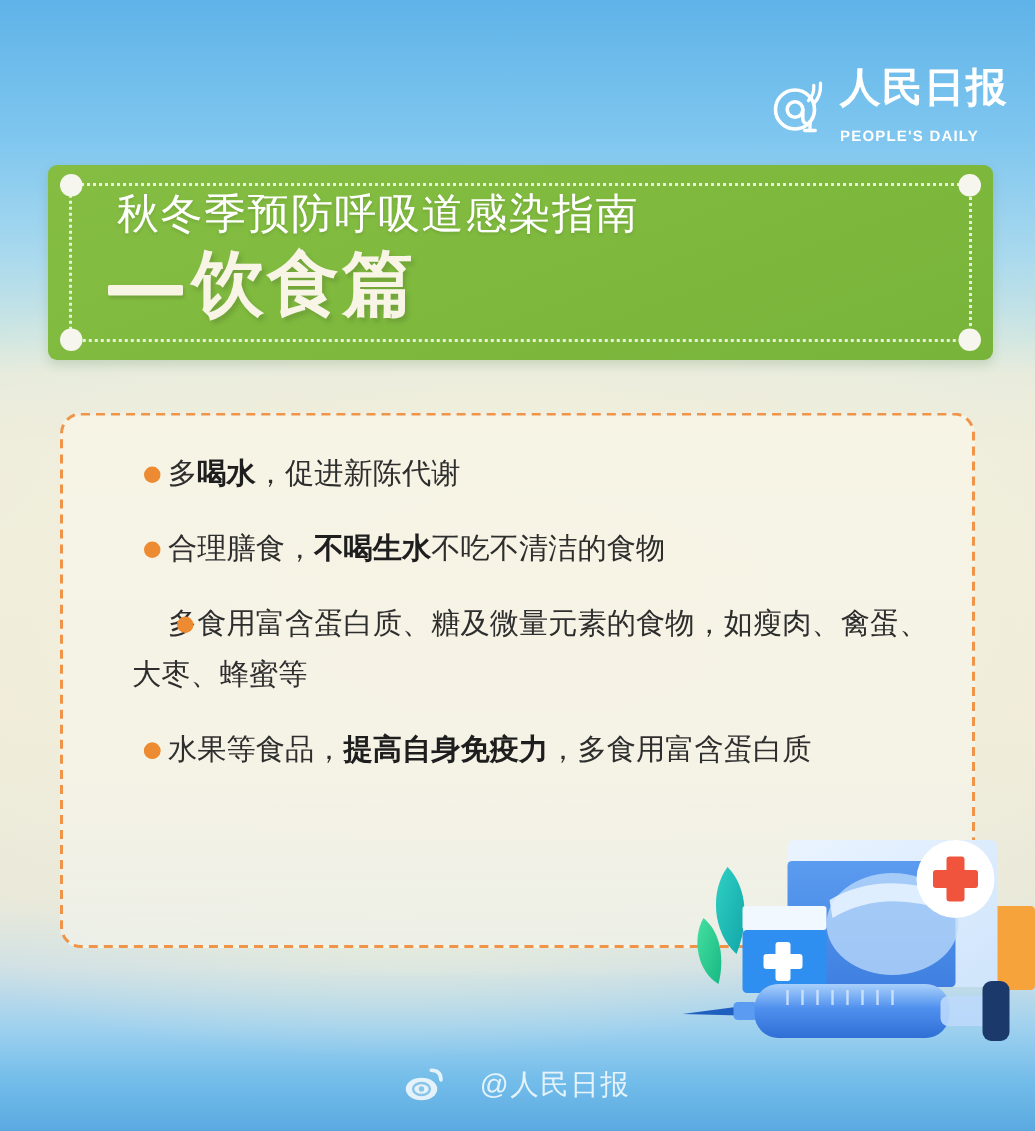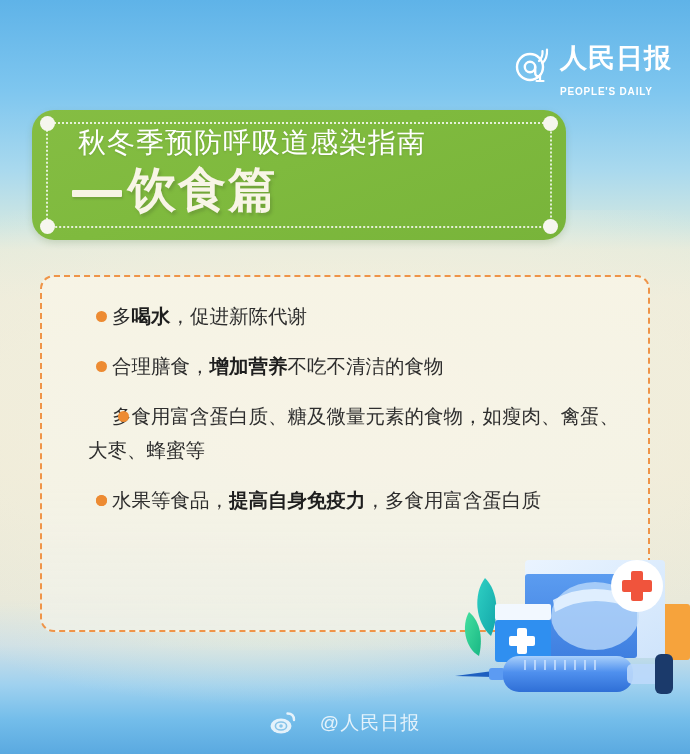--- a/index.html
+++ b/index.html
@@ -49,21 +49,21 @@
     background: radial-gradient(ellipse 420px 120px at 38% 10%, rgba(238,240,216,0.55) 0%, rgba(180,214,230,0.0) 72%);
     pointer-events: none;
   }
 
   
   .logo {
     position: absolute;
     right: 18px;
     top: 44px;
     display: flex;
-    align-items: flex-start;
+    align-items: center;
     gap: 5px;
     color: #ffffff;
   }
   .logo-at {
     position: relative;
     width: 42px;
     height: 42px;
   }
   .logo-cn {
     font-size: 27px;
@@ -81,23 +81,23 @@
     margin-top: 14px;
     color: #ffffff;
     font-family: "Liberation Sans", "DejaVu Sans", sans-serif;
   }
 
   
   .banner {
     position: absolute;
     left: 32px;
     top: 110px;
-    width: 534px;
+    width: 630px;
     height: 130px;
-    border-radius: 22px;
+    border-radius: 6px;
     background: linear-gradient(160deg, #85bd43 0%, #7fba3e 45%, #78b43a 100%);
     box-shadow: 0 3px 7px rgba(90,120,50,0.20);
   }
   .banner-dotted {
     position: absolute;
     left: 14px;
     top: 12px;
     right: 14px;
     bottom: 12px;
     border: 2px dotted rgba(255,255,255,0.80);
@@ -278,21 +278,21 @@
   <div class="card">
     <ul class="items">
 
       <li class="item item-narrow">
         <span class="bullet"></span>
         <span>多</span><b>喝水</b><span>，促进新陈代谢</span>
       </li>
 
       <li class="item item-narrow">
         <span class="bullet"></span>
-        <span>合理膳食，</span><b>增加营养</b><span>不吃不清洁的食物</span>
+        <span>合理膳食，</span><b>不喝生水</b><span>不吃不清洁的食物</span>
       </li>
 
       <li class="item item-wide">
         <span class="bullet"></span>
         <span>多食用富含蛋白质、糖及微量元素的食物，如瘦肉、禽蛋、大枣、蜂蜜等</span>
       </li>
 
       <li class="item item-narrow">
         <span class="bullet"></span>
       </li>

